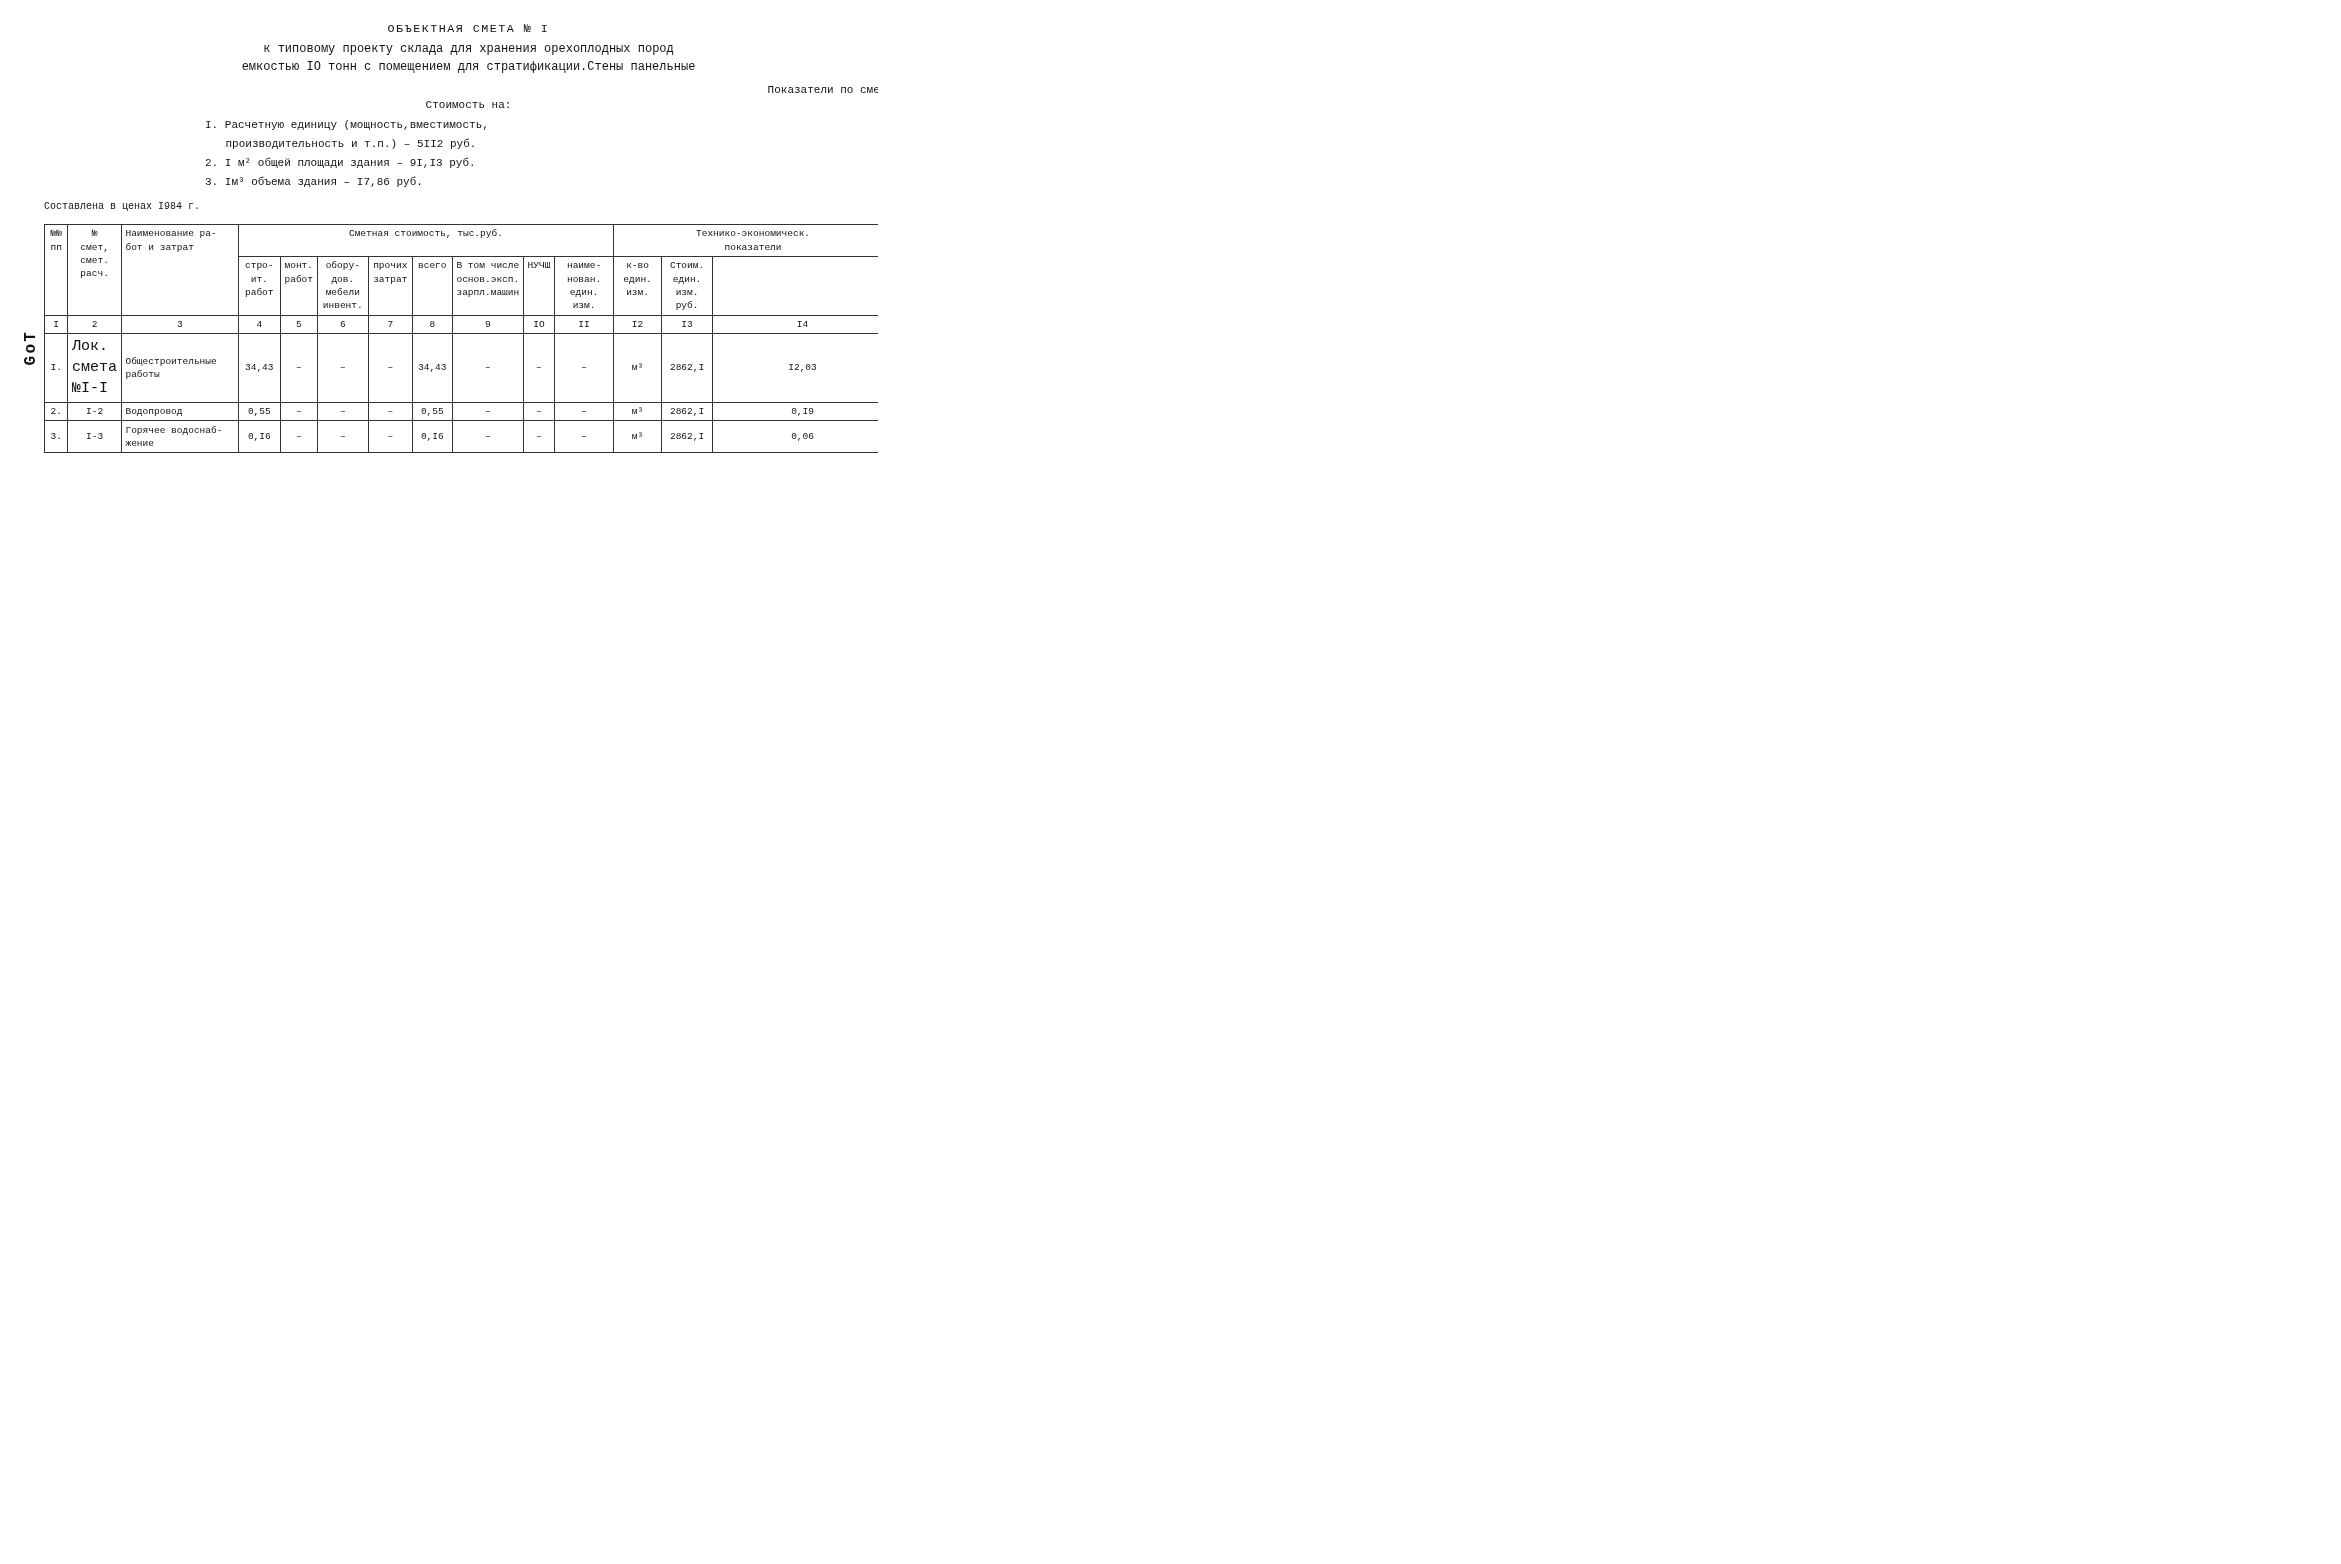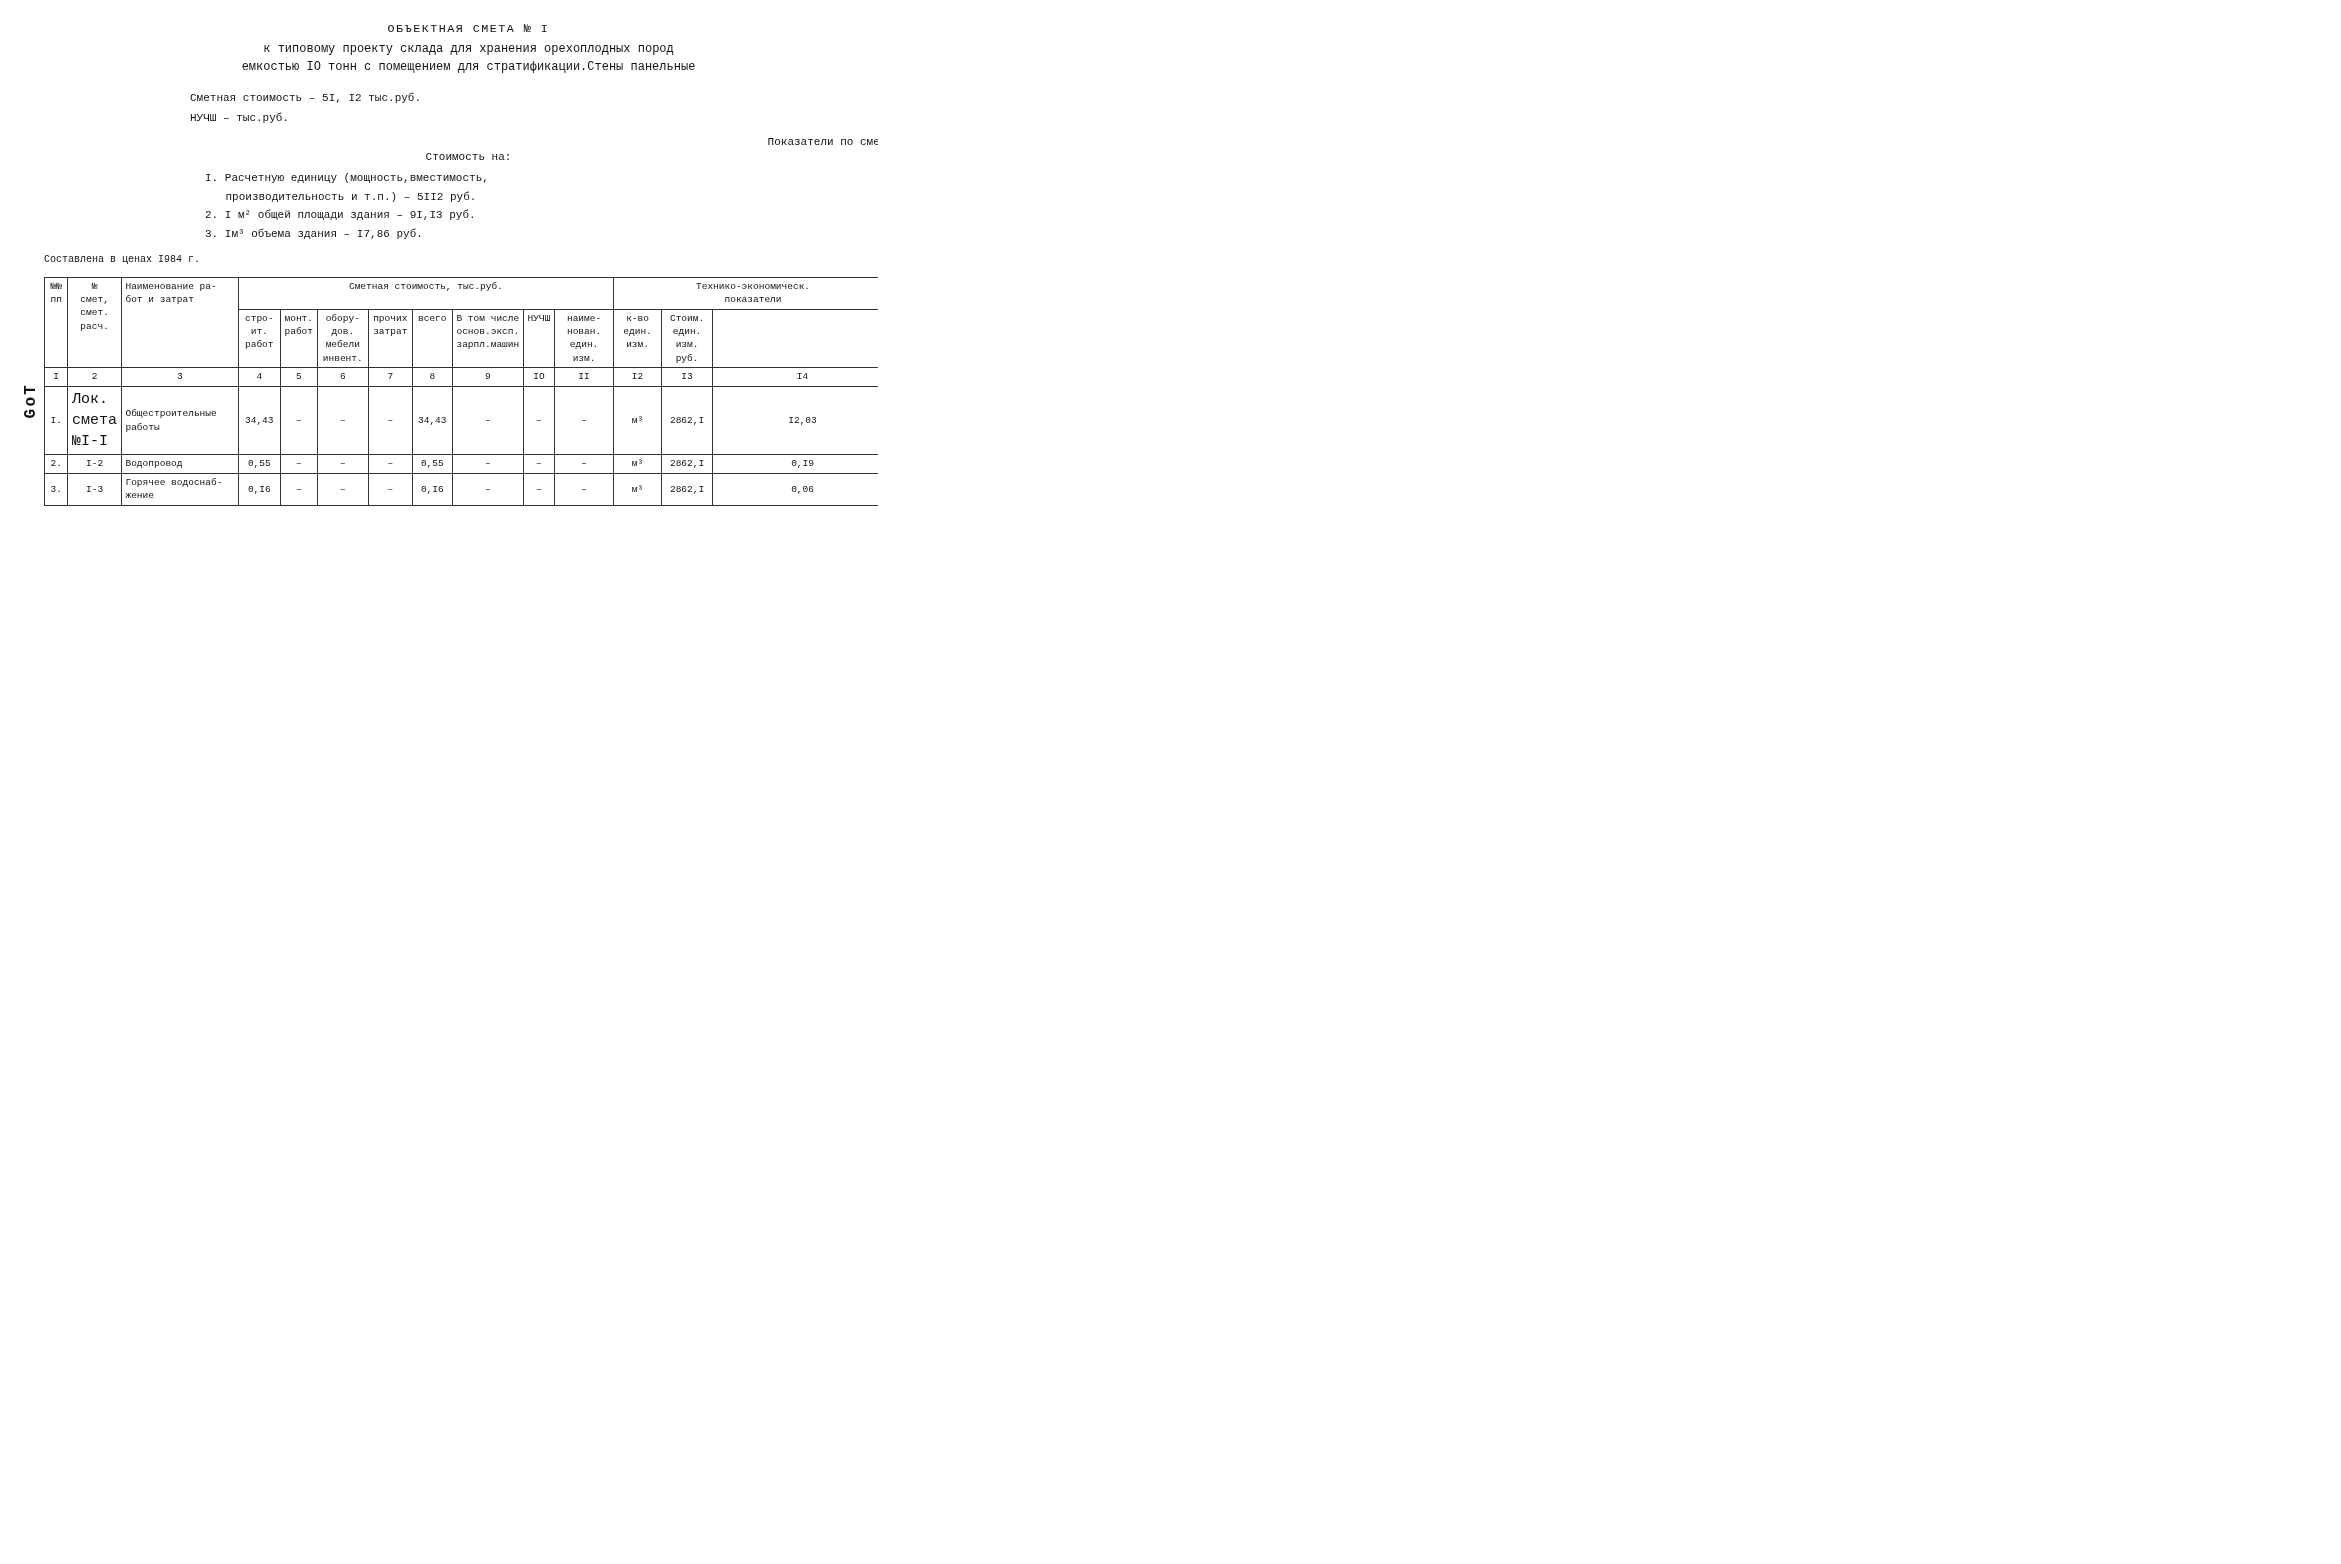--- a/index.html
+++ b/index.html
@@ -158,30 +158,20 @@
   </div>
 
   <div class="got-text">GoT</div>
 
   <div class="header-section">
     <h1>ОБЪЕКТНАЯ СМЕТА № I</h1>
     <div class="subtitle">к типовому проекту склада для хранения орехоплодных пород</div>
     <div class="subtitle">емкостью IO тонн с помещением для стратификации.Стены панельные</div>
   </div>
 
-  <div class="cost-section">
-    <div>
-      <span>Сметная стоимость –</span>
-      <span>5I, I2 тыс.руб.</span>
-    </div>
-    <div>
-      <span>НУЧШ          –</span>
-      <span>тыс.руб.</span>
-    </div>
-  </div>
 
   <div class="indicators-section">
     <div class="ind-title">Показатели по смете</div>
     <div>Стоимость на:</div>
   </div>
 
   <div class="indicators-list">
     <div>I.  Расчетную единицу (мощность,вместимость,</div>
     <div style="margin-left: 20.5px;">производительность и т.п.) – 5II2 руб.</div>
     <div>2.  I м² общей площади здания – 9I,I3 руб.</div>

